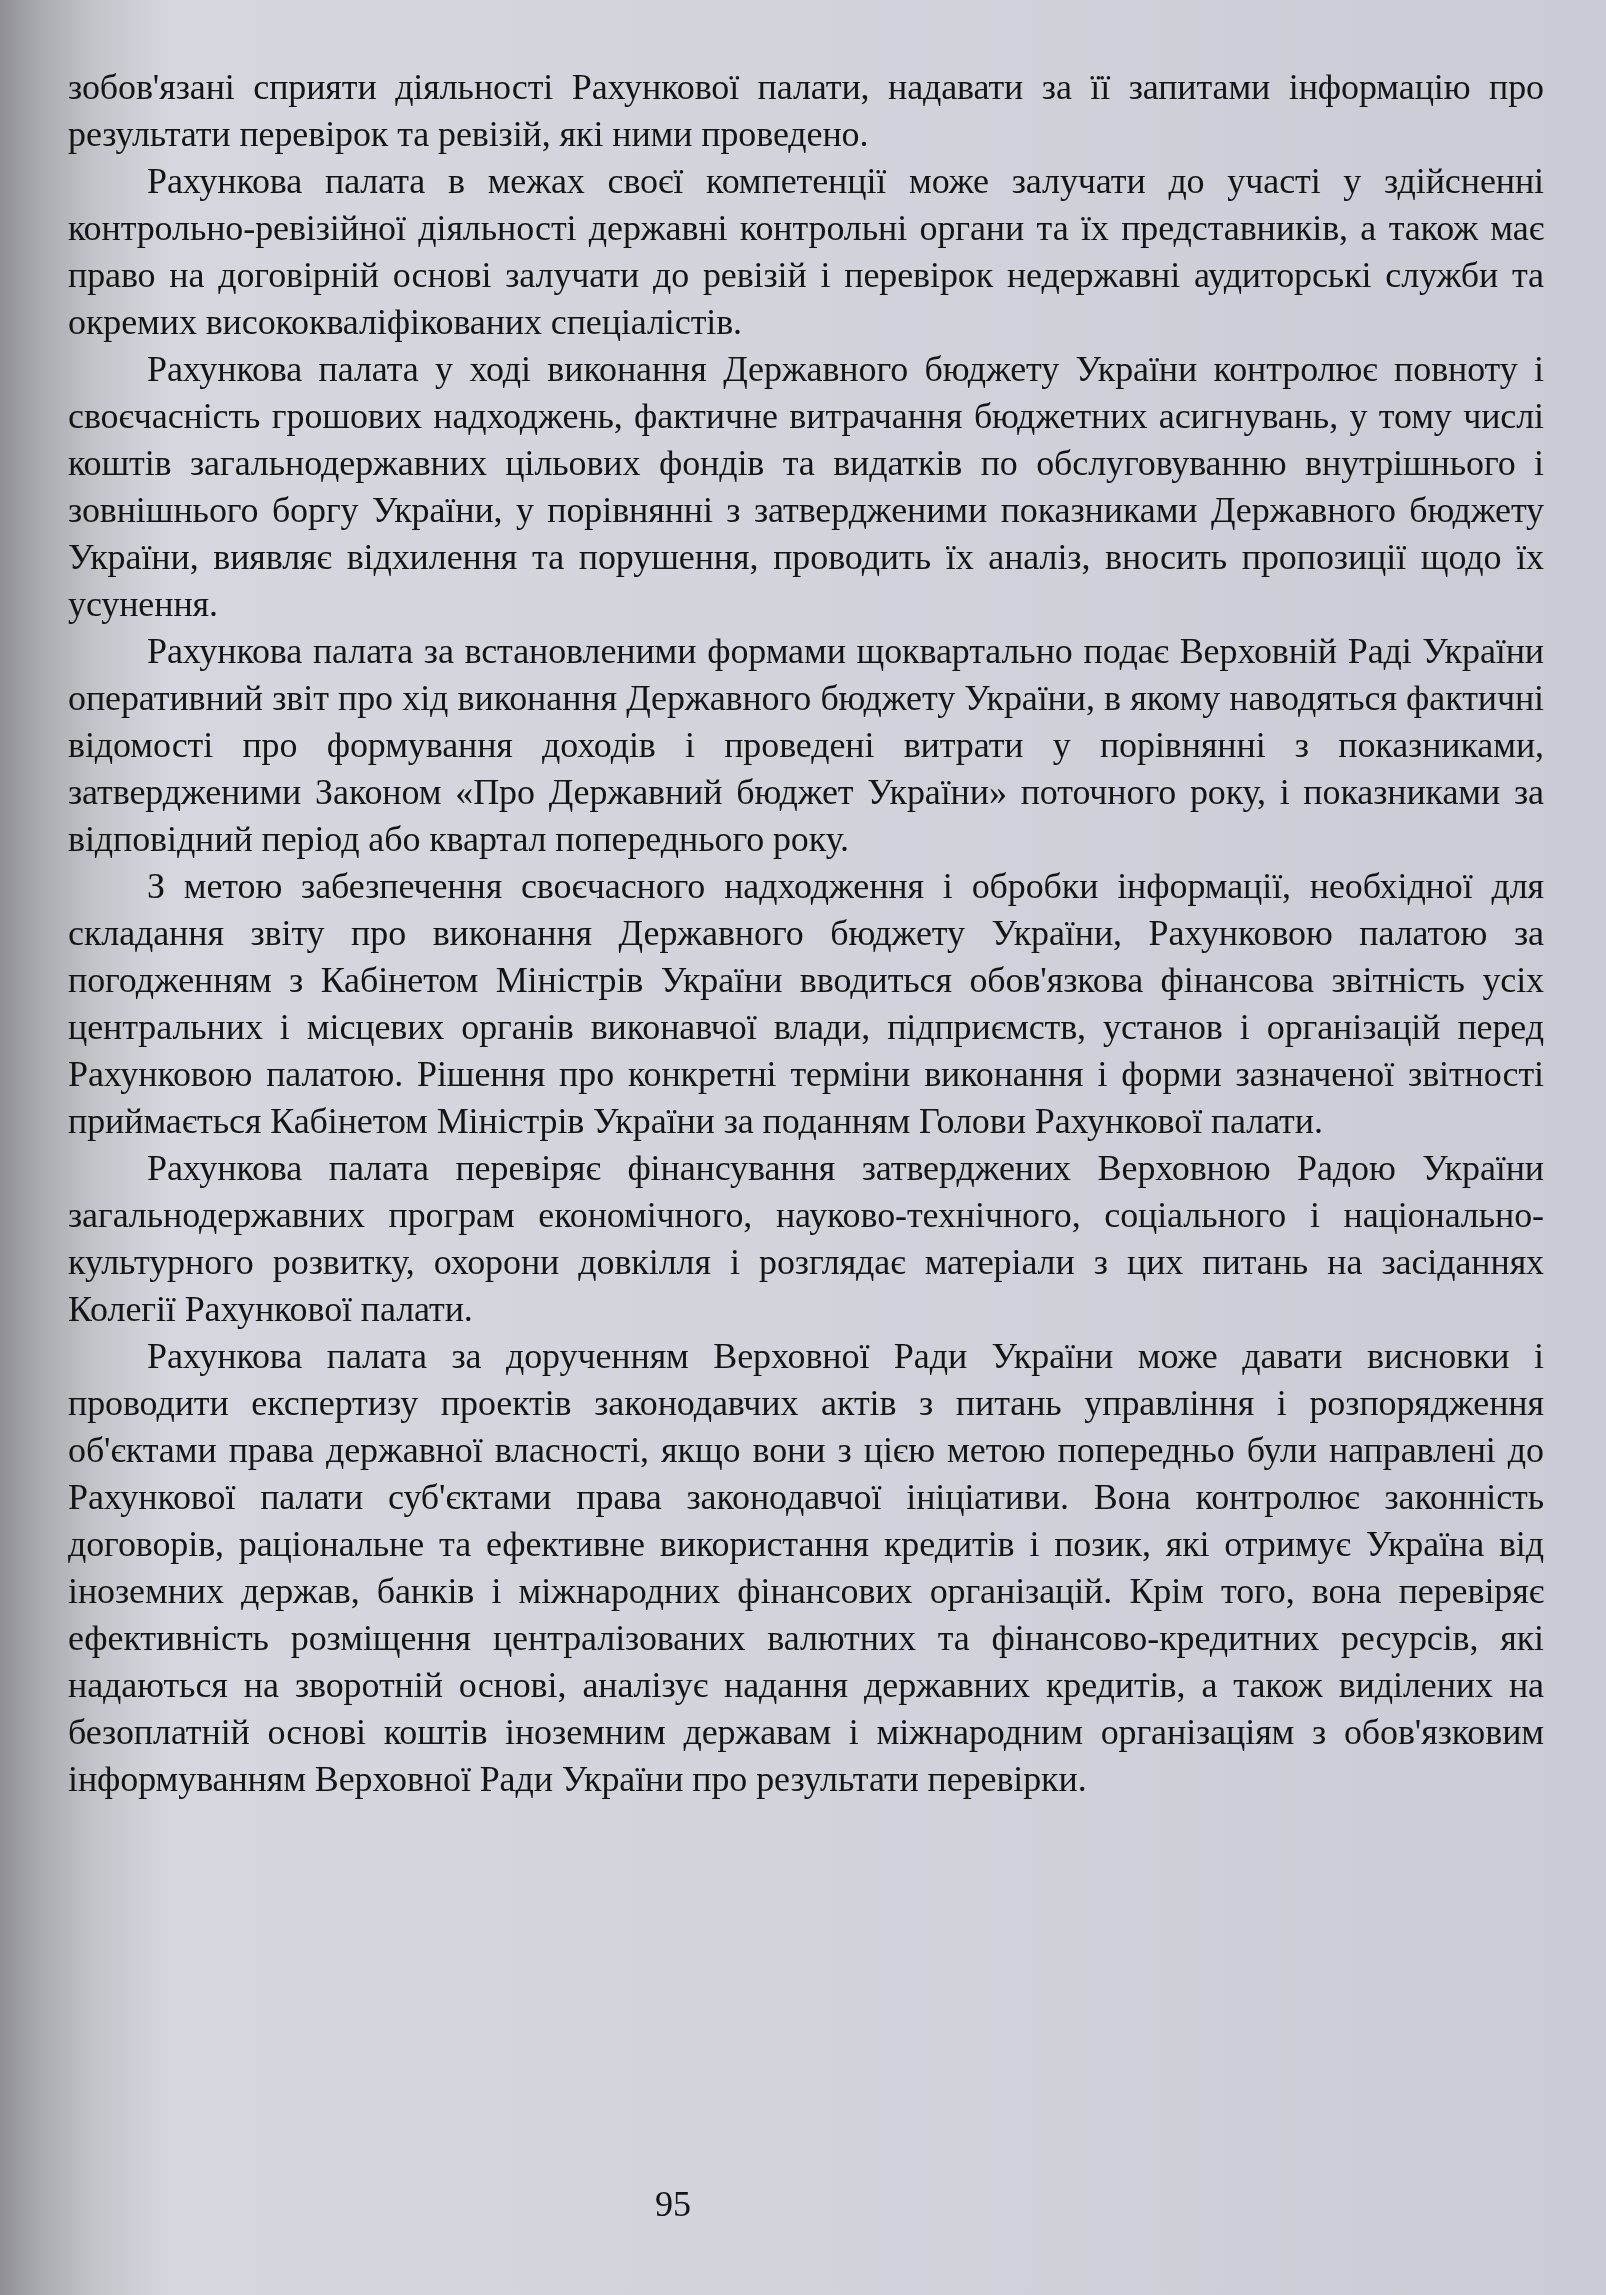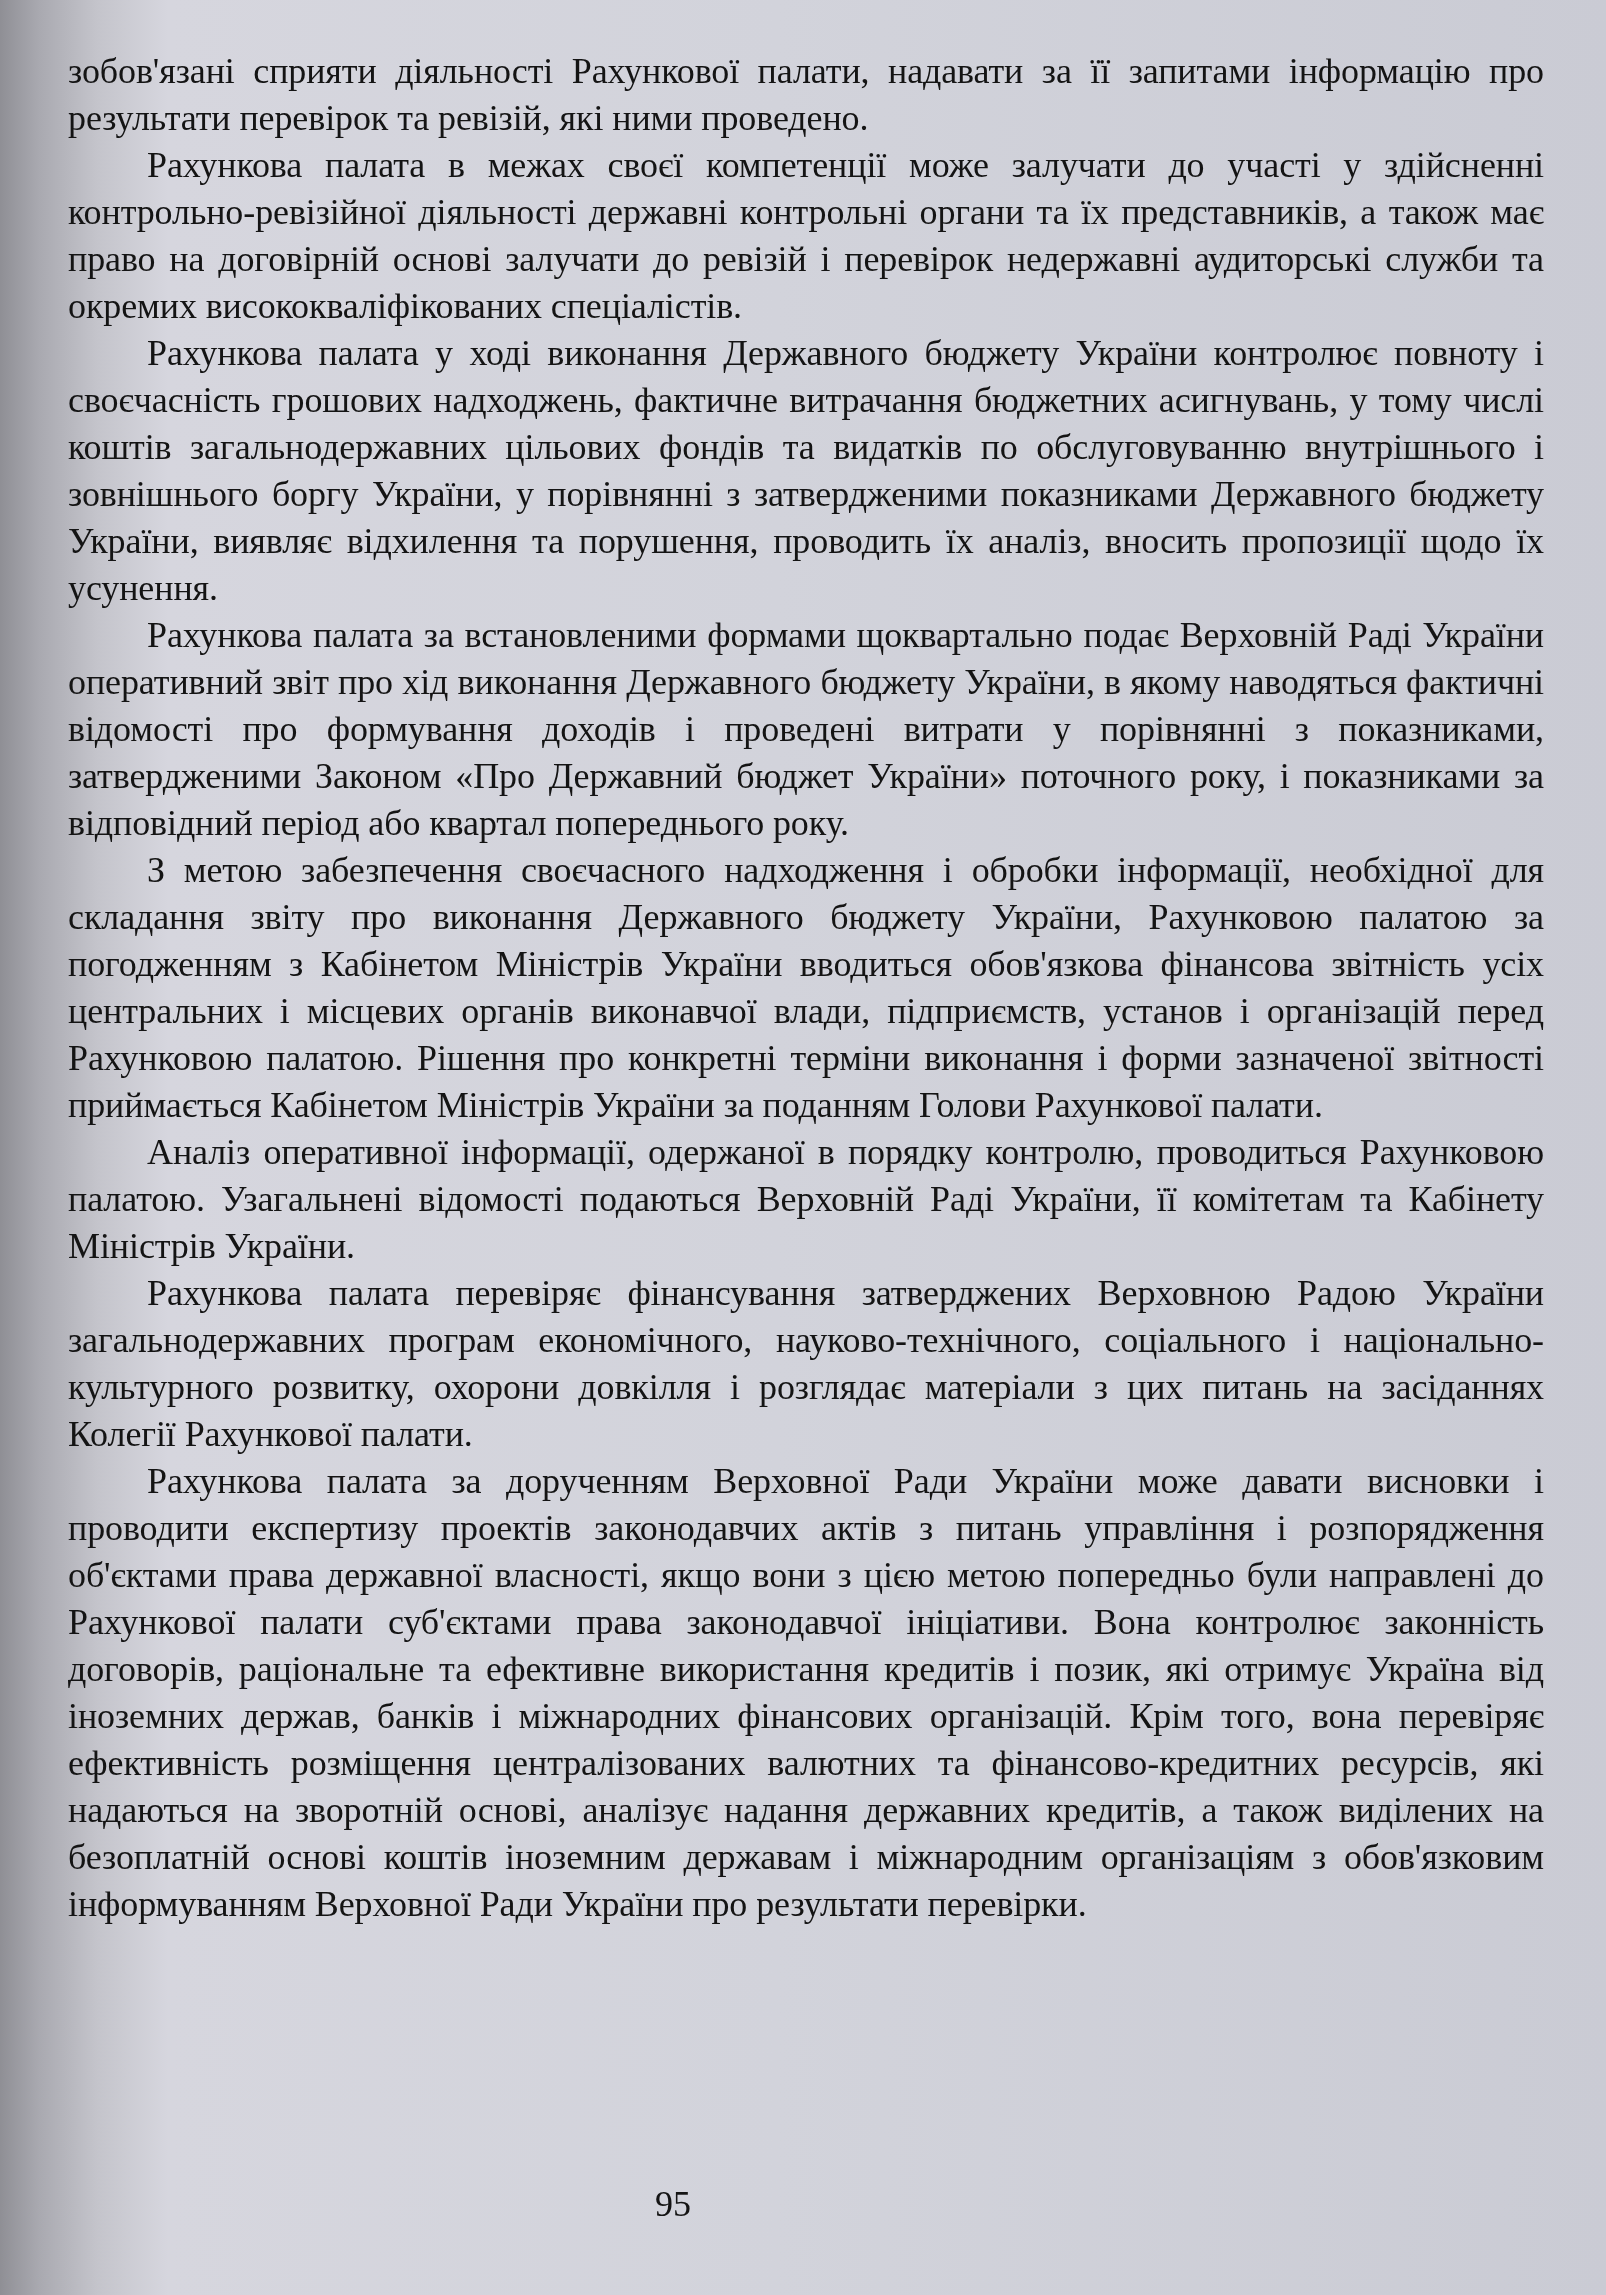--- a/index.html
+++ b/index.html
@@ -4,40 +4,39 @@
 <style>
   html, body { margin: 0; padding: 0; }
   body {
     width: 1607px; height: 2295px; overflow: hidden; position: relative;
     background: #cfd0d8;
     background: linear-gradient(90deg, #8f8f95 0px, #a9a9b0 39px, #c4c4cb 97px, #d6d6de 168px, #d2d3db 777px, #cacbd4 1607px);
     font-family: "Liberation Serif", "DejaVu Serif", serif;
     color: #141414;
   }
   .page {
-    position: absolute; left: 68px; top: 48px; width: 1476px;
+    position: absolute; left: 68px; top: 64px; width: 1476px;
   }
   .para {
     margin: 0; font-size: 36px; line-height: 47px; text-align: justify;
     text-indent: 79px; letter-spacing: -0.1px;
   }
   .para.first { text-indent: 0; }
   .page-number {
     position: absolute; left: 0; width: 1346px; top: 2183px;
     text-align: center; font-size: 36px;
   }
 </style>
 </head>
 <body>
 
 <div class="page">
   <p class="para first">зобов'язані сприяти діяльності Рахункової палати, надавати за її запитами інформацію про результати перевірок та ревізій, які ними проведено.</p>
   <p class="para">Рахункова палата в межах своєї компетенції може залучати до участі у здійсненні контрольно-ревізійної діяльності державні контрольні органи та їх представників, а також має право на договірній основі залучати до ревізій і перевірок недержавні аудиторські служби та окремих висококваліфікованих спеціалістів.</p>
   <p class="para">Рахункова палата у ході виконання Державного бюджету України контролює повноту і своєчасність грошових надходжень, фактичне витрачання бюджетних асигнувань, у тому числі коштів загальнодержавних цільових фондів та видатків по обслуговуванню внутрішнього і зовнішнього боргу України, у порівнянні з затвердженими показниками Державного бюджету України, виявляє відхилення та порушення, проводить їх аналіз, вносить пропозиції щодо їх усунення.</p>
   <p class="para">Рахункова палата за встановленими формами щоквартально подає Верховній Раді України оперативний звіт про хід виконання Державного бюджету України, в якому наводяться фактичні відомості про формування доходів і проведені витрати у порівнянні з показниками, затвердженими Законом «Про Державний бюджет України» поточного року, і показниками за відповідний період або квартал попереднього року.</p>
   <p class="para">З метою забезпечення своєчасного надходження і обробки інформації, необхідної для складання звіту про виконання Державного бюджету України, Рахунковою палатою за погодженням з Кабінетом Міністрів України вводиться обов'язкова фінансова звітність усіх центральних і місцевих органів виконавчої влади, підприємств, установ і організацій перед Рахунковою палатою. Рішення про конкретні терміни виконання і форми зазначеної звітності приймається Кабінетом Міністрів України за поданням Голови Рахункової палати.</p>
-  <p class="para">Аналіз оперативної інформації, одержаної в порядку контролю, проводиться Рахунковою палатою. Узагальнені відомості подаються Верховній Раді України, її комітетам та Кабінету Міністрів України.</p>
   <p class="para">Рахункова палата перевіряє фінансування затверджених Верховною Радою України загальнодержавних програм економічного, науково-технічного, соціального і національно-культурного розвитку, охорони довкілля і розглядає матеріали з цих питань на засіданнях Колегії Рахункової палати.</p>
   <p class="para">Рахункова палата за дорученням Верховної Ради України може давати висновки і проводити експертизу проектів законодавчих актів з питань управління і розпорядження об'єктами права державної власності, якщо вони з цією метою попередньо були направлені до Рахункової палати суб'єктами права законодавчої ініціативи. Вона контролює законність договорів, раціональне та ефективне використання кредитів і позик, які отримує Україна від іноземних держав, банків і міжнародних фінансових організацій. Крім того, вона перевіряє ефективність розміщення централізованих валютних та фінансово-кредитних ресурсів, які надаються на зворотній основі, аналізує надання державних кредитів, а також виділених на безоплатній основі коштів іноземним державам і міжнародним організаціям з обов'язковим інформуванням Верховної Ради України про результати перевірки.</p>
 </div>
 
 <div class="page-number">95</div>
 
 
 </body></html>

